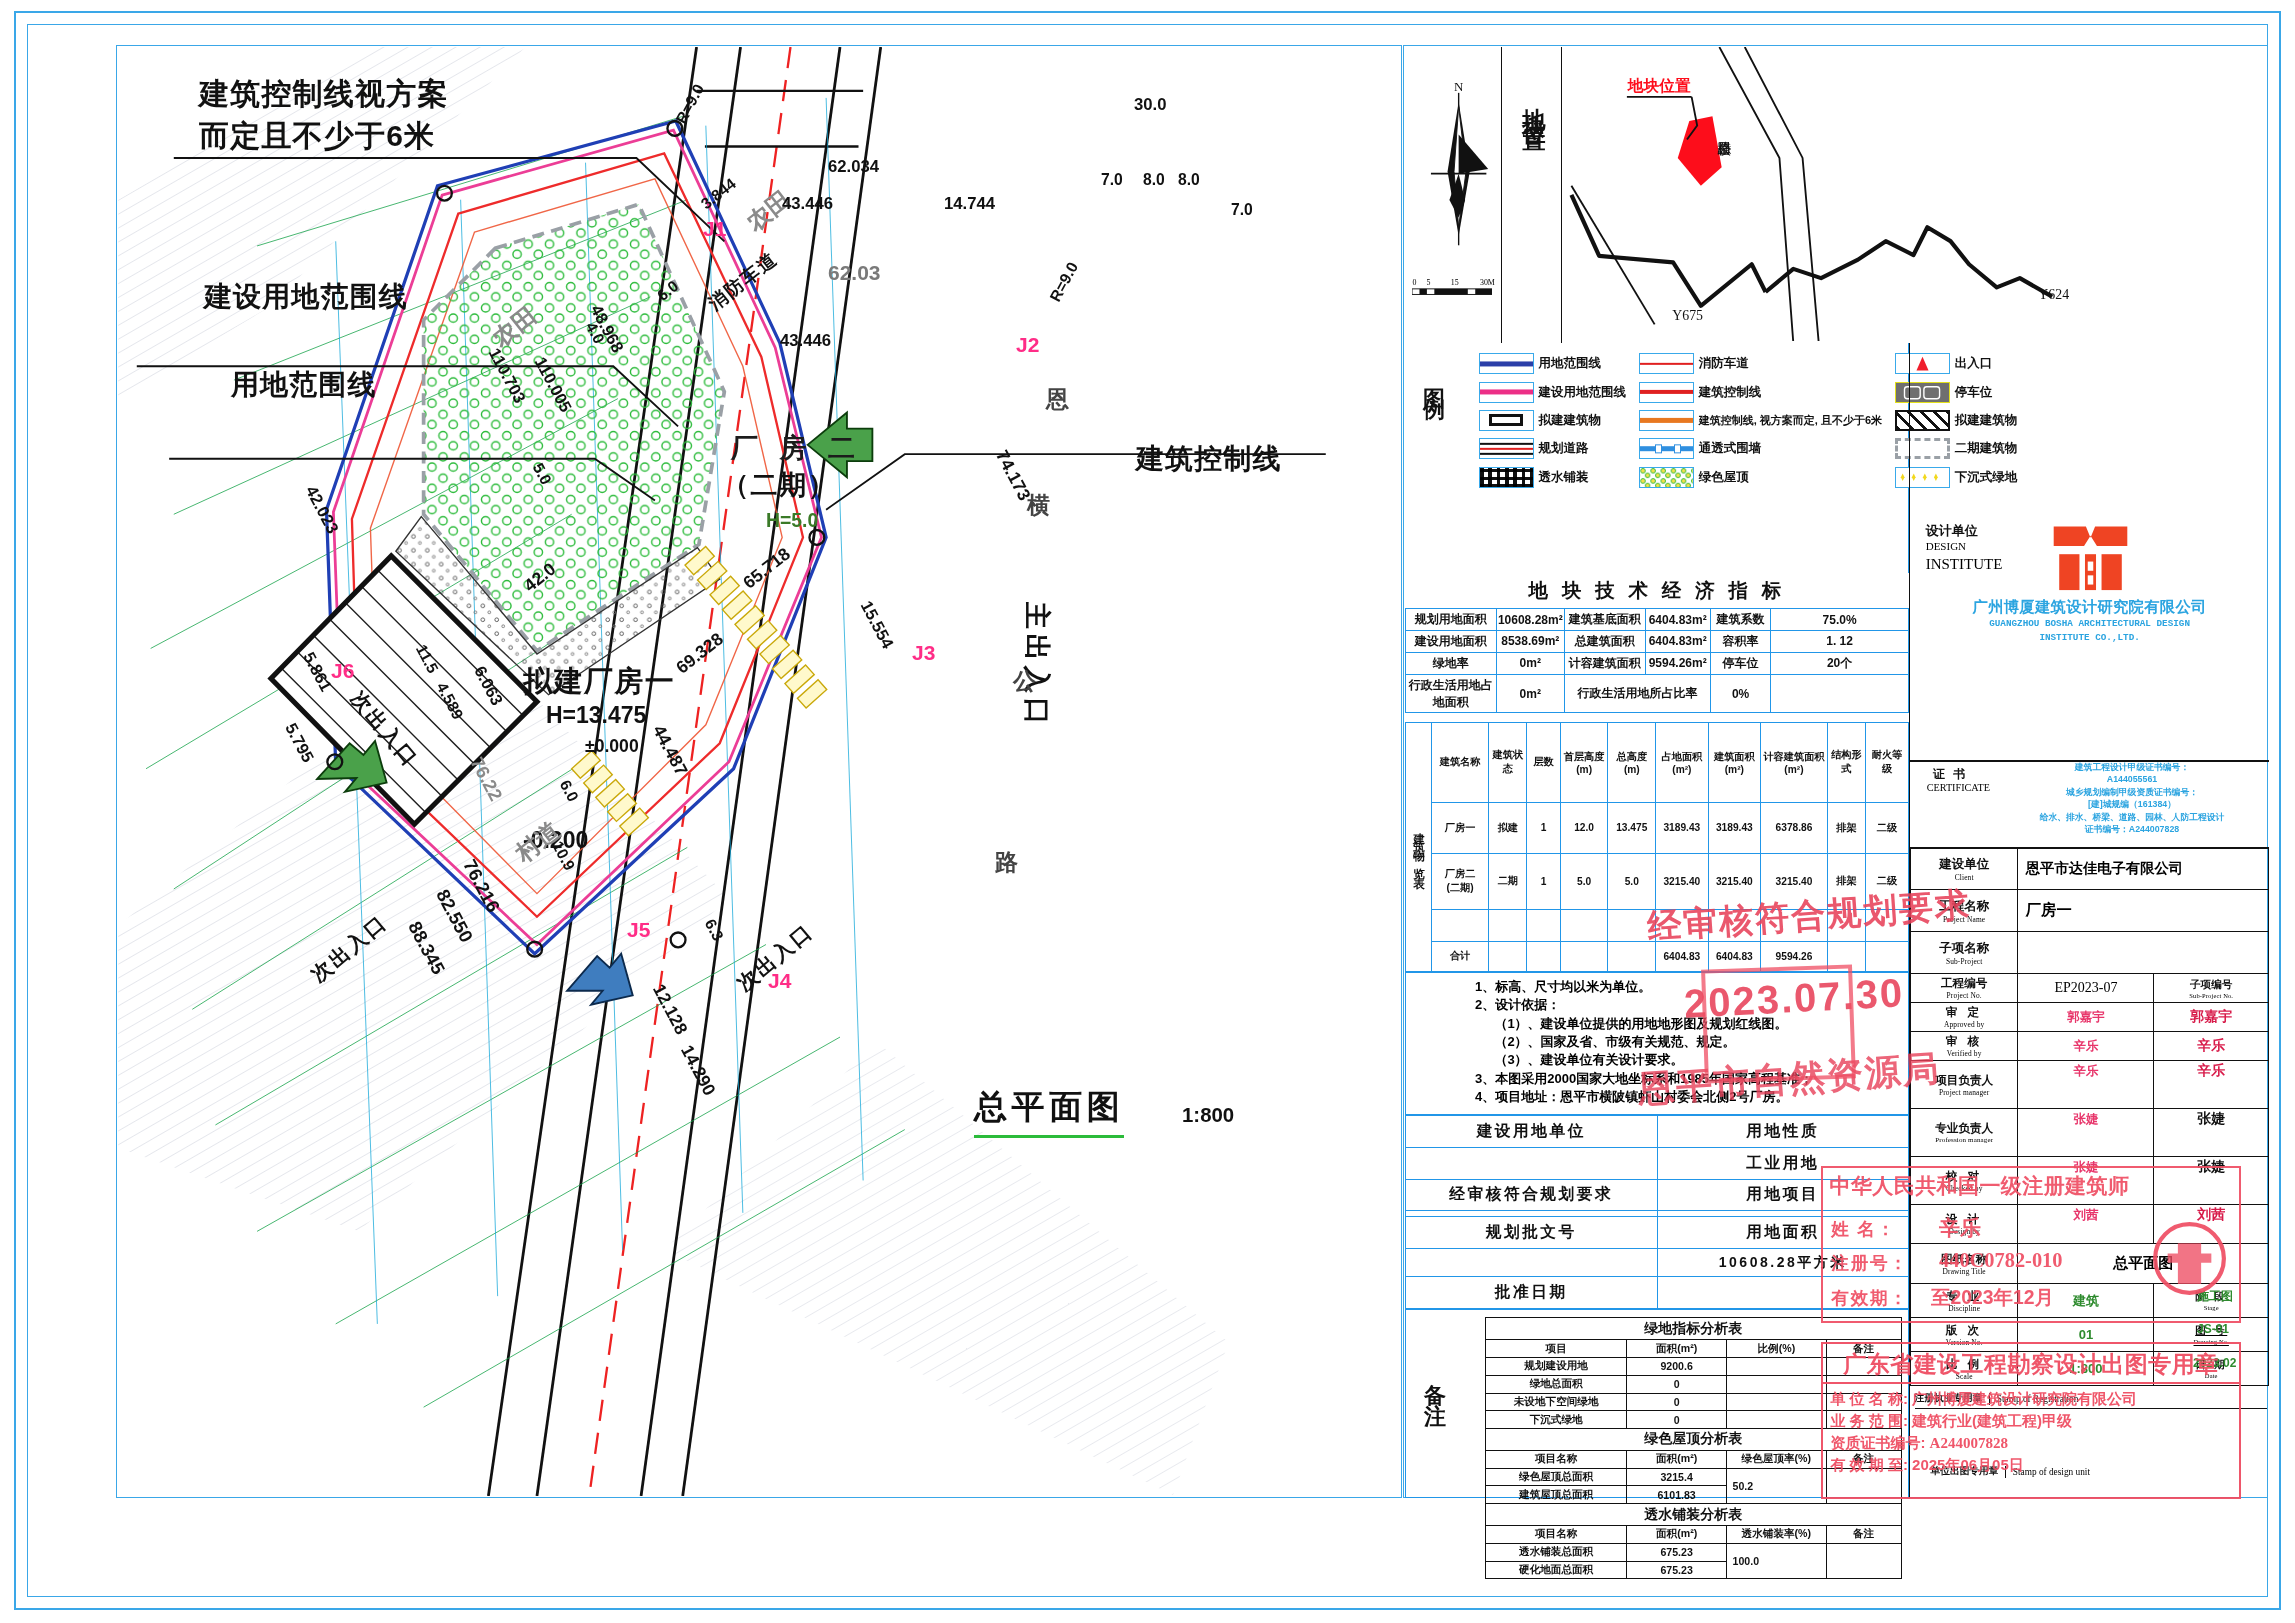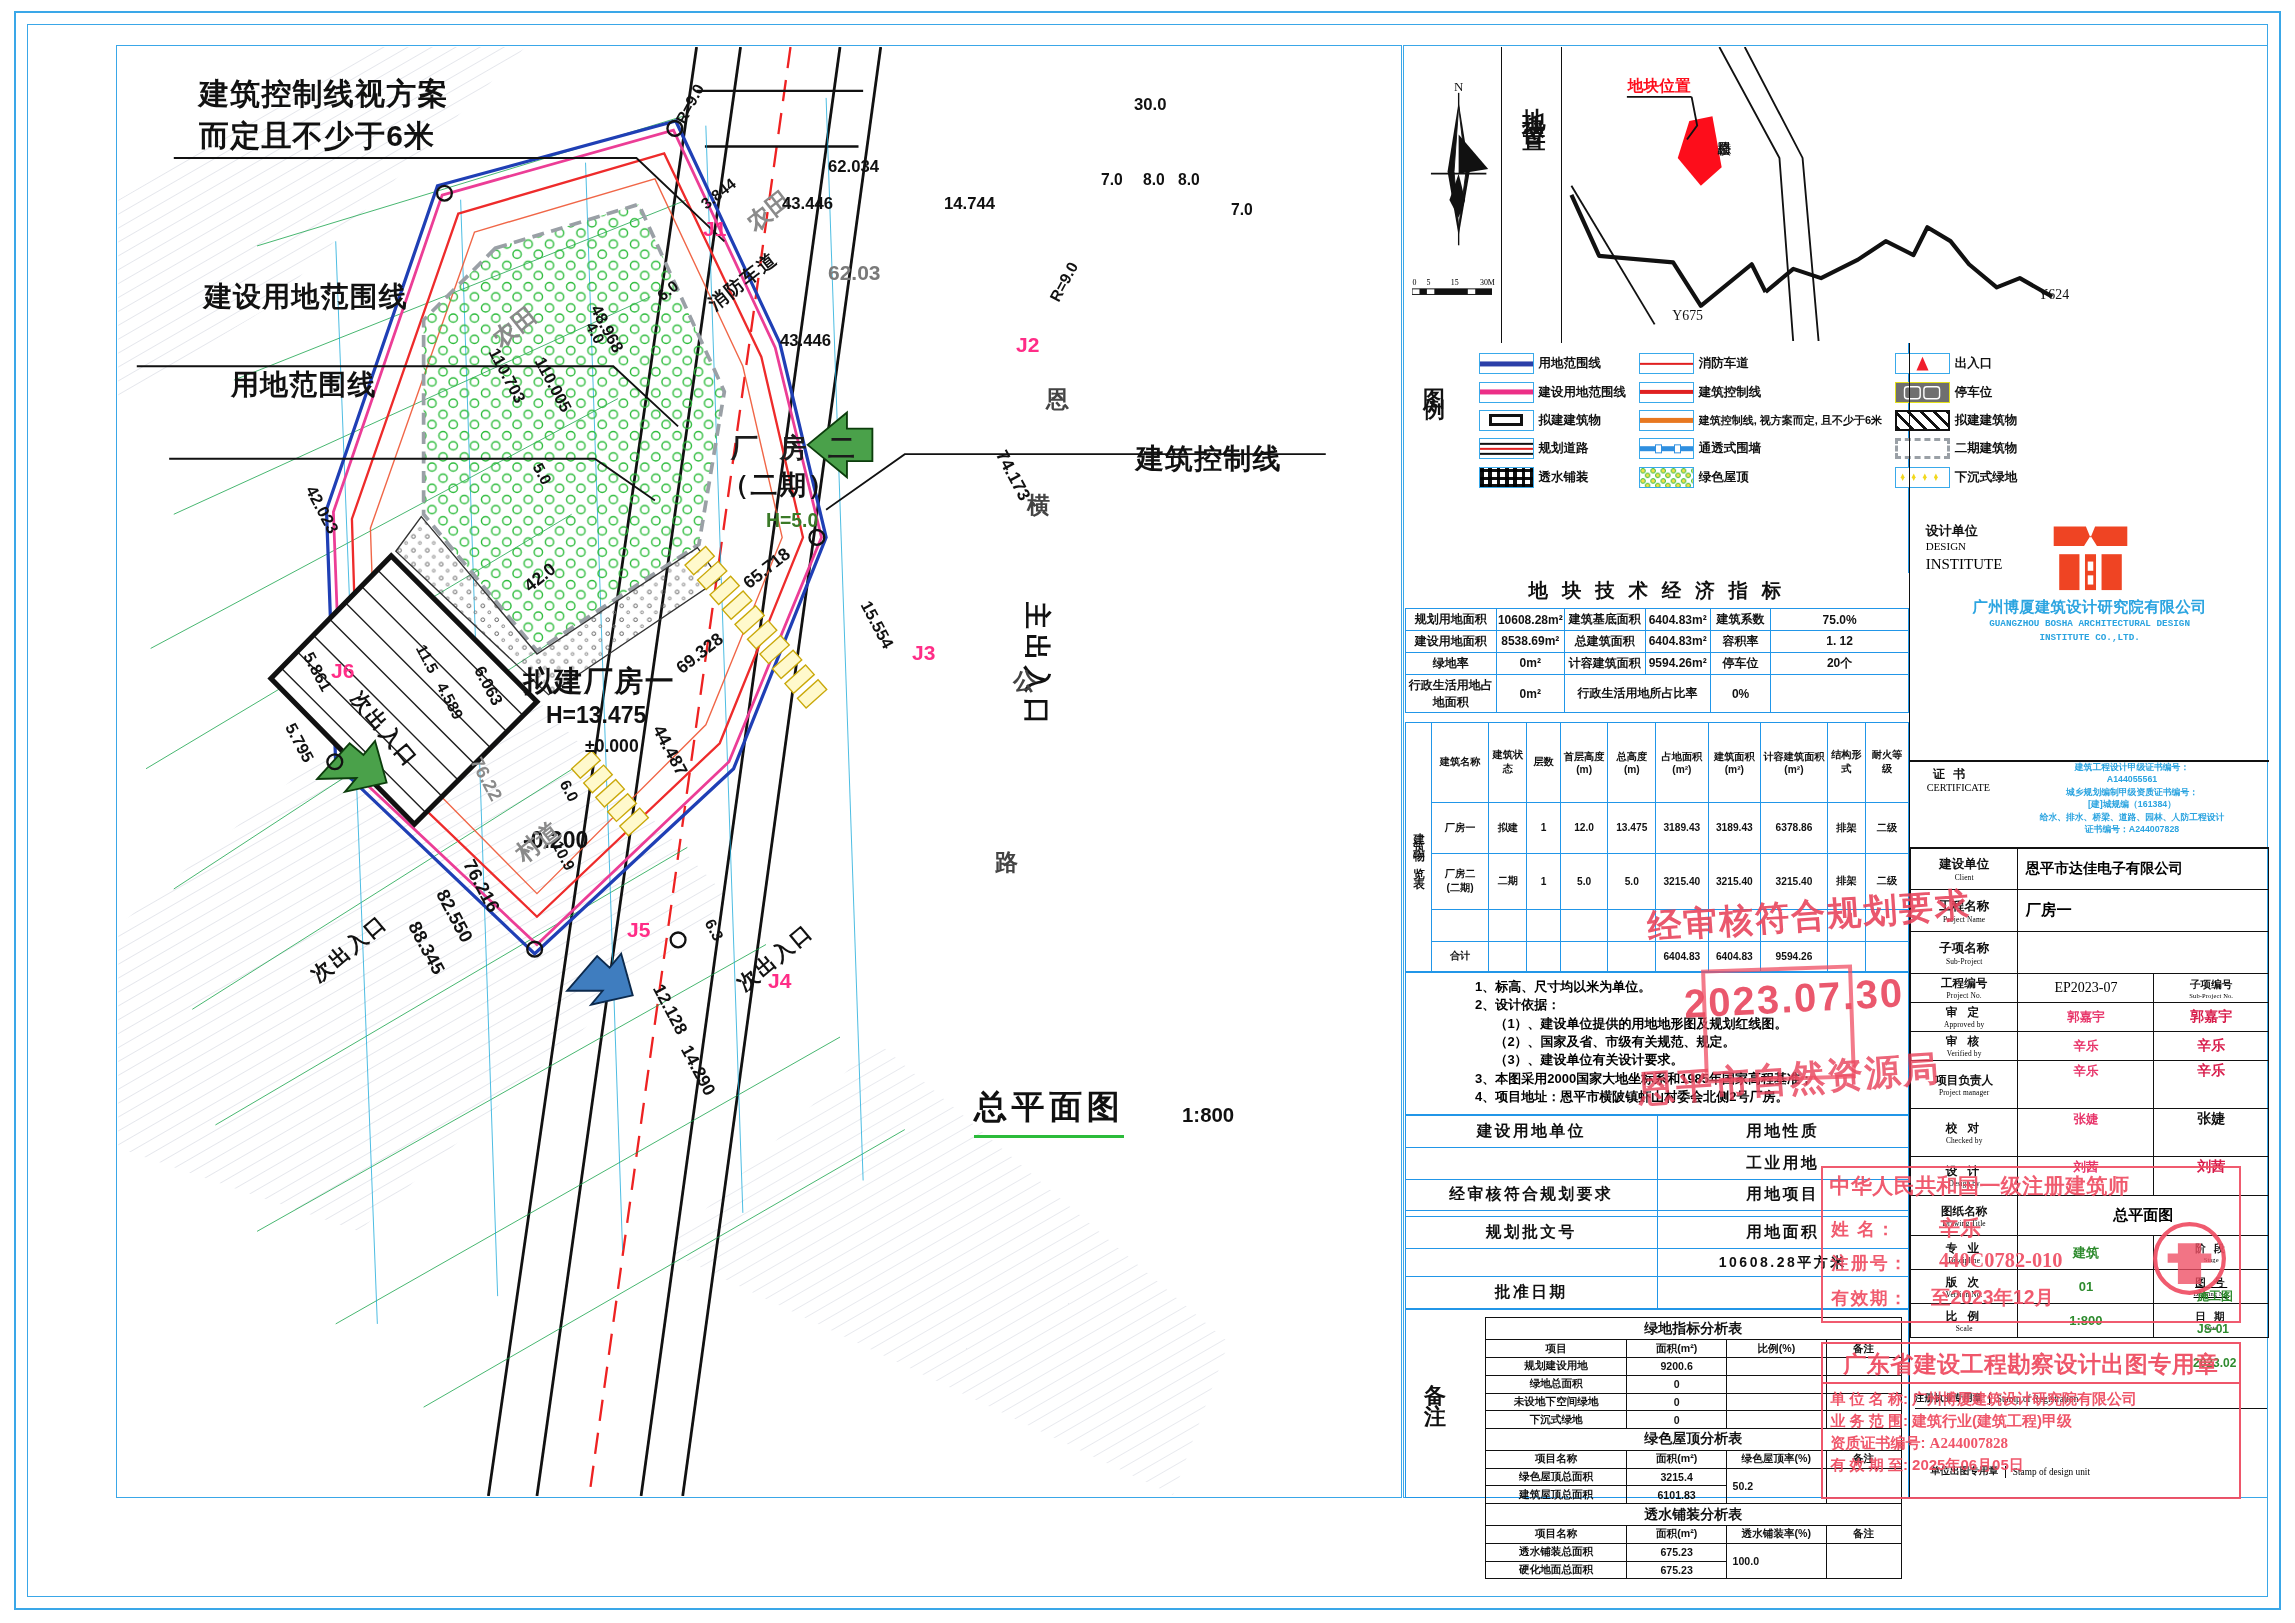--- a/index.html
+++ b/index.html
@@ -778,20 +778,28 @@
         <tr style="height:48px">
           <td style="border:1.4px solid #111;text-align:center;">
             <div class="cn" style="font-size:11.6px;font-weight:700;">项目负责人</div>
             <div class="hdr-en" style="font-family:'Liberation Serif',serif;">Project manager</div>
           </td>
           <td class="sigred" style="border:1.4px solid #111;text-align:center;vertical-align:top;font-size:12.5px;padding-top:1.9px;">辛乐</td>
           <td class="siginkred" style="border:1.4px solid #111;text-align:center;vertical-align:top;font-size:14px;padding-top:0.9px;">辛乐</td>
         </tr>
         <tr style="height:48px">
           <td style="border:1.4px solid #111;text-align:center;">
+            <div class="cn" style="font-size:11.6px;font-weight:700;">专业负责人</div>
+            <div class="hdr-en" style="font-family:'Liberation Serif',serif;font-size:7px;">Profession manager</div>
+          </td>
+          <td class="sigred" style="border:1.4px solid #111;text-align:center;vertical-align:top;font-size:12.5px;padding-top:1.9px;">张婕</td>
+          <td class="siginkblk" style="border:1.4px solid #111;text-align:center;vertical-align:top;font-size:14px;padding-top:0.9px;">张婕</td>
+        </tr>
+        <tr style="height:48px">
+          <td style="border:1.4px solid #111;text-align:center;">
             <div class="cn" style="font-size:11.6px;font-weight:700;letter-spacing:.3em;">校 对</div>
             <div class="hdr-en" style="font-family:'Liberation Serif',serif;">Checked by</div>
           </td>
           <td class="sigred" style="border:1.4px solid #111;text-align:center;vertical-align:top;font-size:12.5px;padding-top:1.9px;">张婕</td>
           <td class="siginkblk" style="border:1.4px solid #111;text-align:center;vertical-align:top;font-size:14px;padding-top:0.9px;">张婕</td>
         </tr>
         <tr style="height:39px">
           <td style="border:1.4px solid #111;text-align:center;">
             <div class="cn" style="font-size:11.6px;font-weight:700;letter-spacing:.3em;">设 计</div>
             <div class="hdr-en" style="font-family:'Liberation Serif',serif;">Design by</div>

